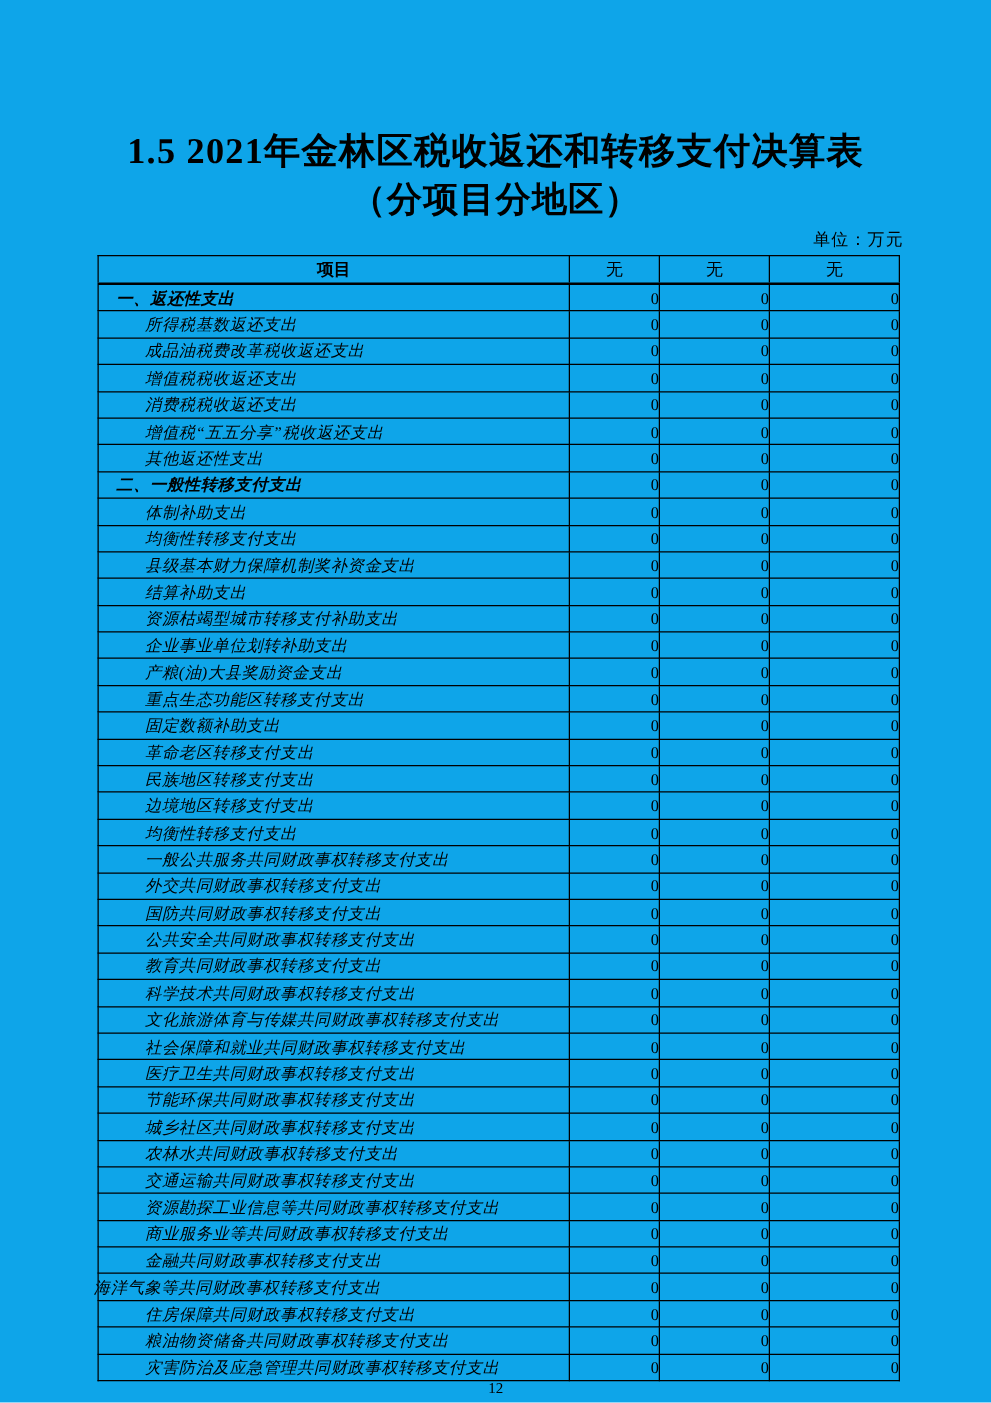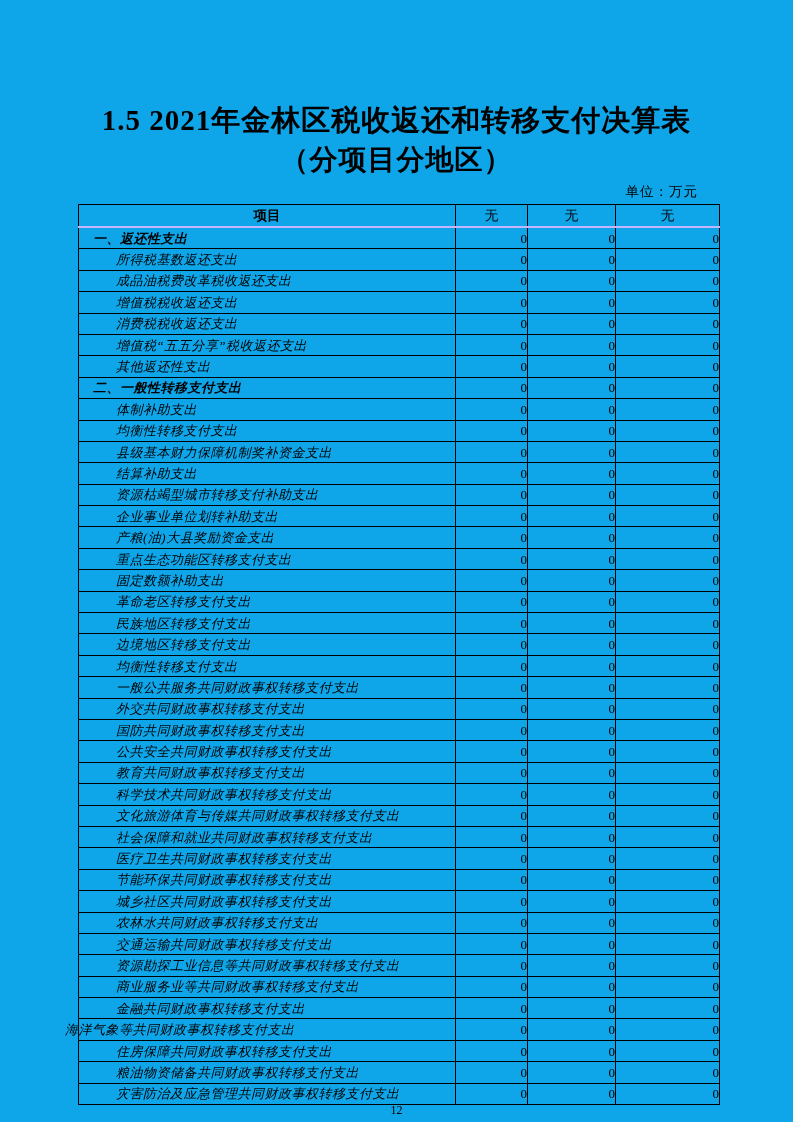--- a/index.html
+++ b/index.html
@@ -11,38 +11,38 @@
   .title-line1 {
     position:absolute; top:101px; left:0; width:100%;
     text-align:center; font-size:29px; font-weight:bold; letter-spacing:1px;
     white-space:nowrap;
   }
   .title-line2 {
     position:absolute; top:141px; left:0; width:100%;
     text-align:center; font-size:28px; font-weight:bold; letter-spacing:1px;
   }
   .unit-label {
-    position:absolute; top:183px; left:62px; width:636px;
+    position:absolute; top:183px; left:87px; width:636px;
     text-align:right; font-size:13.5px; letter-spacing:1px;
   }
   table.fiscal {
     position:absolute; left:78px; top:204px; width:641px;
     border-collapse:collapse; table-layout:fixed;
   }
   .fiscal th, .fiscal td {
     border:1px solid #000; padding:0; overflow:visible;
     font-size:13px; line-height:1; vertical-align:middle;
   }
-  .fiscal thead th { height:21px; font-size:13.5px; font-weight:normal; text-align:center; border-bottom:2px solid #c4b5fd; }
+  .fiscal thead th { height:21px; font-size:13.5px; font-weight:normal; text-align:center; border-bottom:2px solid #000000; }
   .fiscal thead th.project-head { font-weight:bold; }
   .fiscal tbody td { height:20.4px; }
   .label-cell { text-align:left; white-space:nowrap; letter-spacing:0.5px;font-style:italic; }
   .label-cell.ind-section { padding-left:14px; font-weight:bold; }
   .label-cell.ind-sub { padding-left:37px;margin-top:36px; }
-  .label-cell.ind-flush { padding-left:0; text-indent:-14px; }
+  .label-cell.ind-flush { padding-left:10px; text-indent:-14px; }
   .val-cell { text-align:right; padding-right:7px; }
   .page-number {
     position:absolute; top:1103px; left:0; width:100%;
     text-align:center; font-size:12px;
   }
 </style>
 </head>
 <body>
 
 <div class="page">

